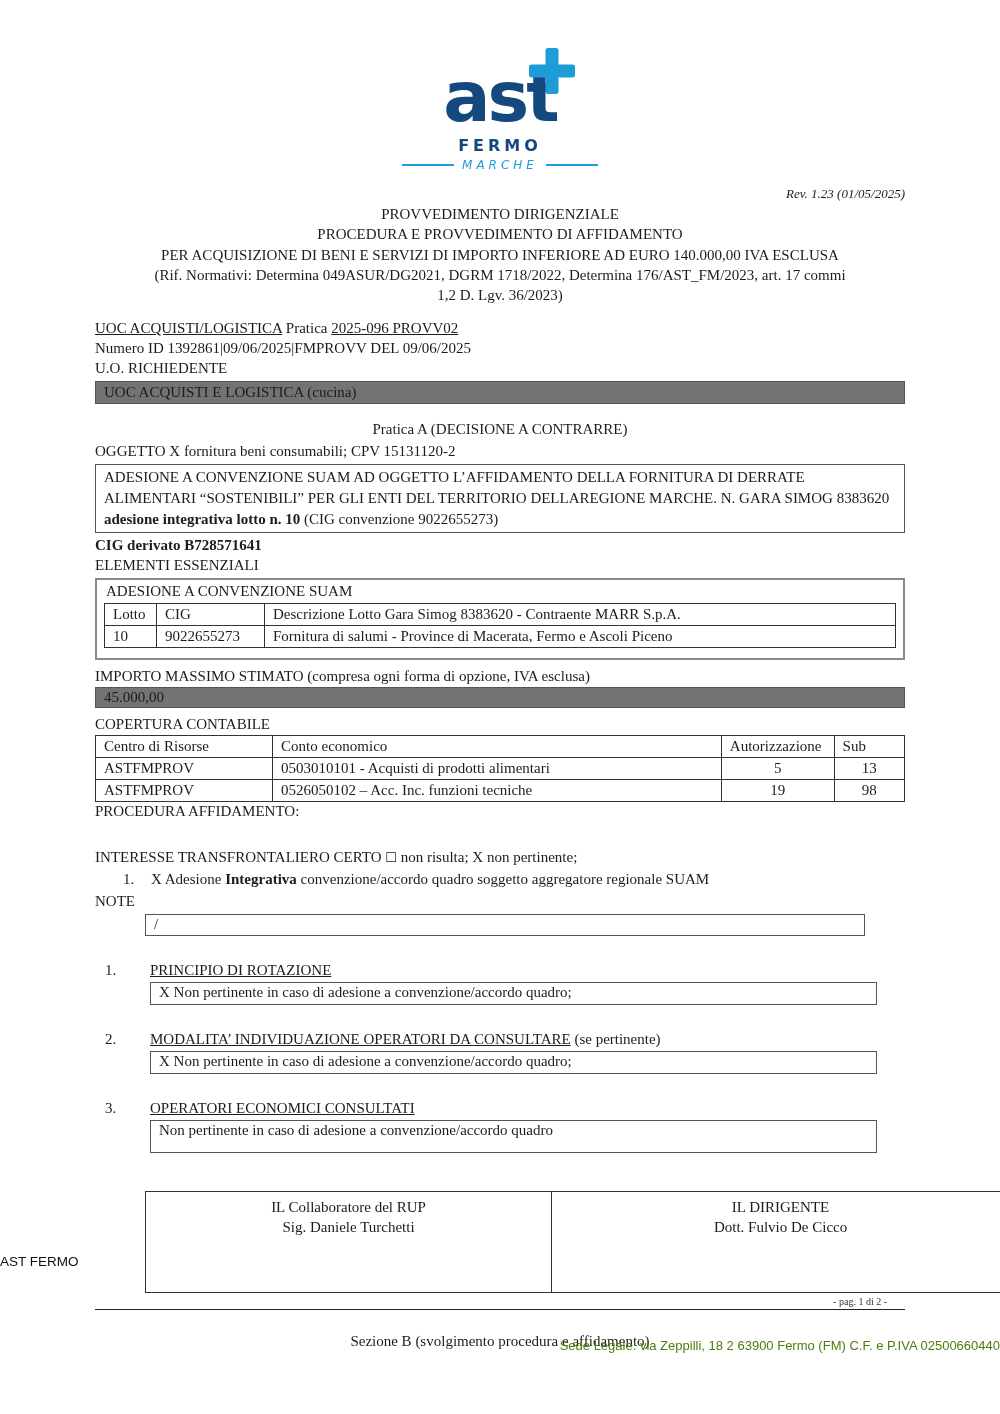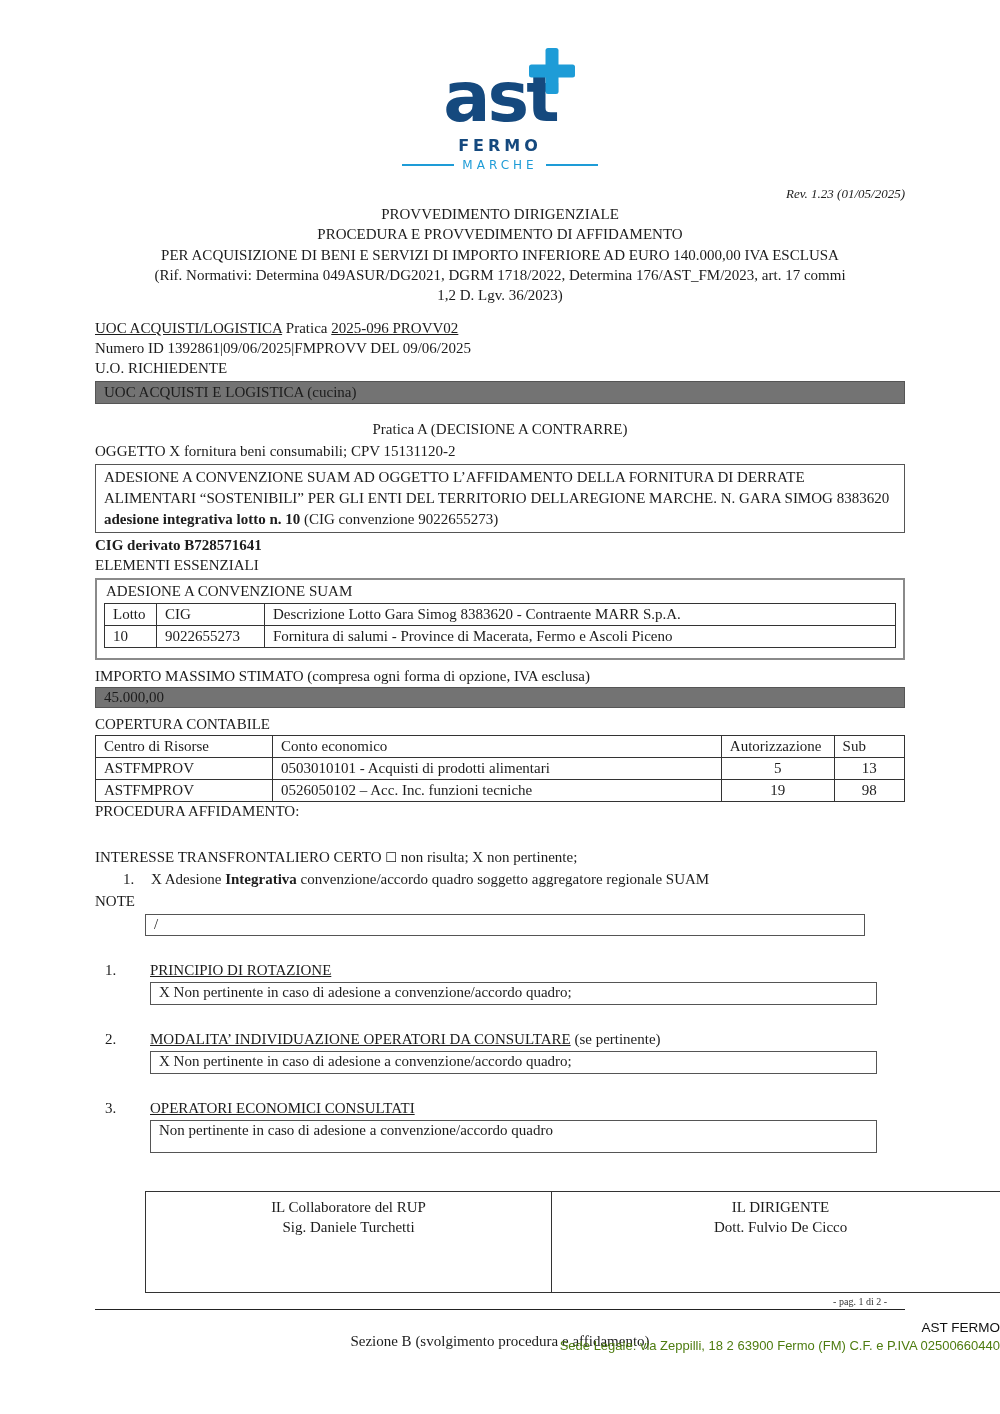--- a/index.html
+++ b/index.html
@@ -20,21 +20,21 @@
   .wordmark {
     font-family: "DejaVu Sans", sans-serif;
     font-weight: bold; font-size: 70px; letter-spacing: -3px;
     color: #15497e; line-height: 1;
   }
   .plus-overlay { position: absolute; top: -14px; right: -18px; width: 46px; height: 46px; }
   .logo-sub {
     font-family: "DejaVu Sans", sans-serif; font-weight: bold;
     font-size: 16px; letter-spacing: 4px; color: #15497e; margin-top: 4px;
   }
-  .logo-region-row { display: flex; align-items: center; justify-content: center; gap: 8px; margin-top: 3px; }
+  .logo-region-row { display: flex; align-items: center; justify-content: center; gap: 8px; margin-top: 3px; font-style: italic; }
   .logo-region {
     font-family: "DejaVu Sans", sans-serif; font-size: 12px;
     letter-spacing: 4px; color: #1e9cd7;
   }
   .region-line { width: 52px; height: 2px; background: #1e9cd7; }
 
   
   .rev-line { text-align: right; font-style: italic; font-size: 13px; margin-top: 14px; }
   .title-block { text-align: center; margin-top: 2px; font-size: 15px; line-height: 1.35; }
   .hdr-info { margin-top: 14px; font-size: 15px; line-height: 1.32; }
@@ -83,21 +83,21 @@
   
   .sig-table { margin: 38px 16px 0 50px; width: 865px; height: 102px; }
   .sig-table td { border: 1px solid #333; text-align: center; vertical-align: top; padding-top: 5px; font-size: 15px; line-height: 1.35; }
 
   .sezione-b { text-align: center; font-size: 15px; margin-top: 40px; }
 
   
   .pag-label { position: absolute; right: 113px; top: 1296px; font-size: 10px; color: #333; }
   .footer-rule { position: absolute; left: 95px; width: 810px; top: 1309px; border-top: 1.5px solid #222; }
   .footer-org {
-    position: absolute; top: 1320px; left: 0; width: 100%; text-align: right;
+    position: absolute; top: 1254px; left: 0; width: 100%; text-align: left;
     font-family: "Liberation Sans", sans-serif; font-size: 13.5px; color: #111;
   }
   .footer-addr {
     position: absolute; top: 1338px; left: 0; width: 100%; text-align: right;
     font-family: "Liberation Sans", sans-serif; font-size: 13px; color: #4d7c0f;
   }
 </style>
 </head>
 <body>
 

